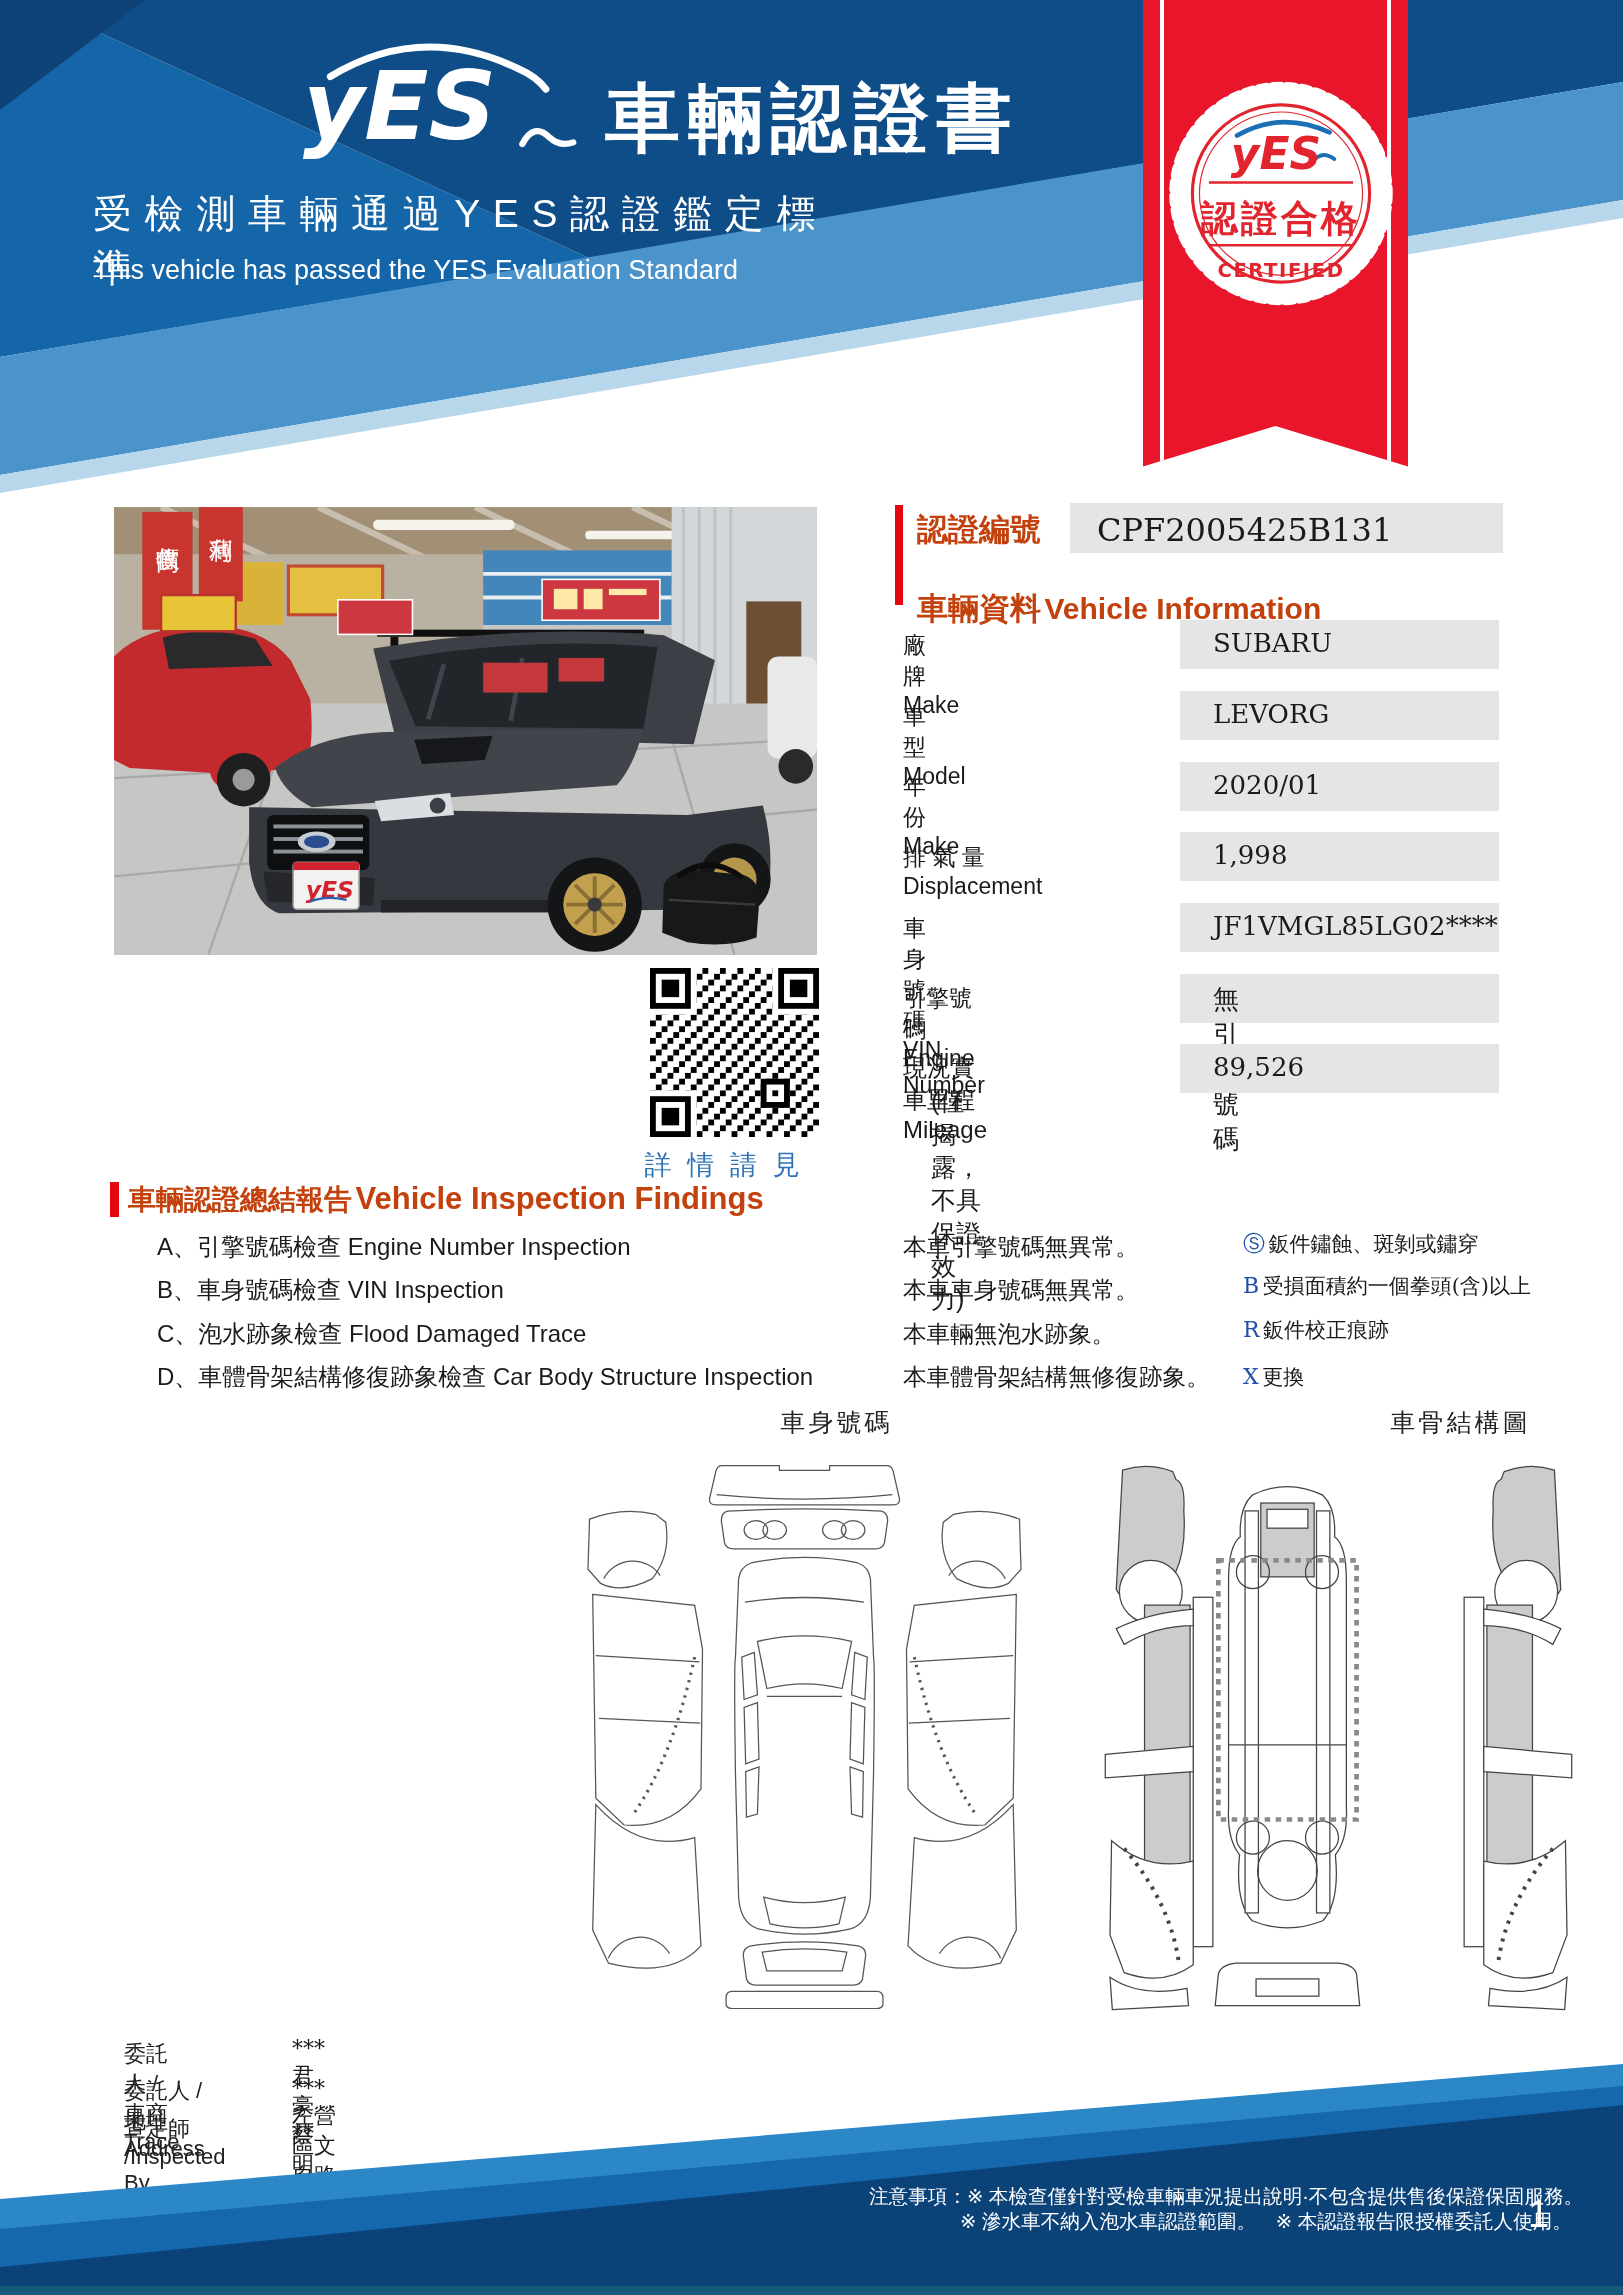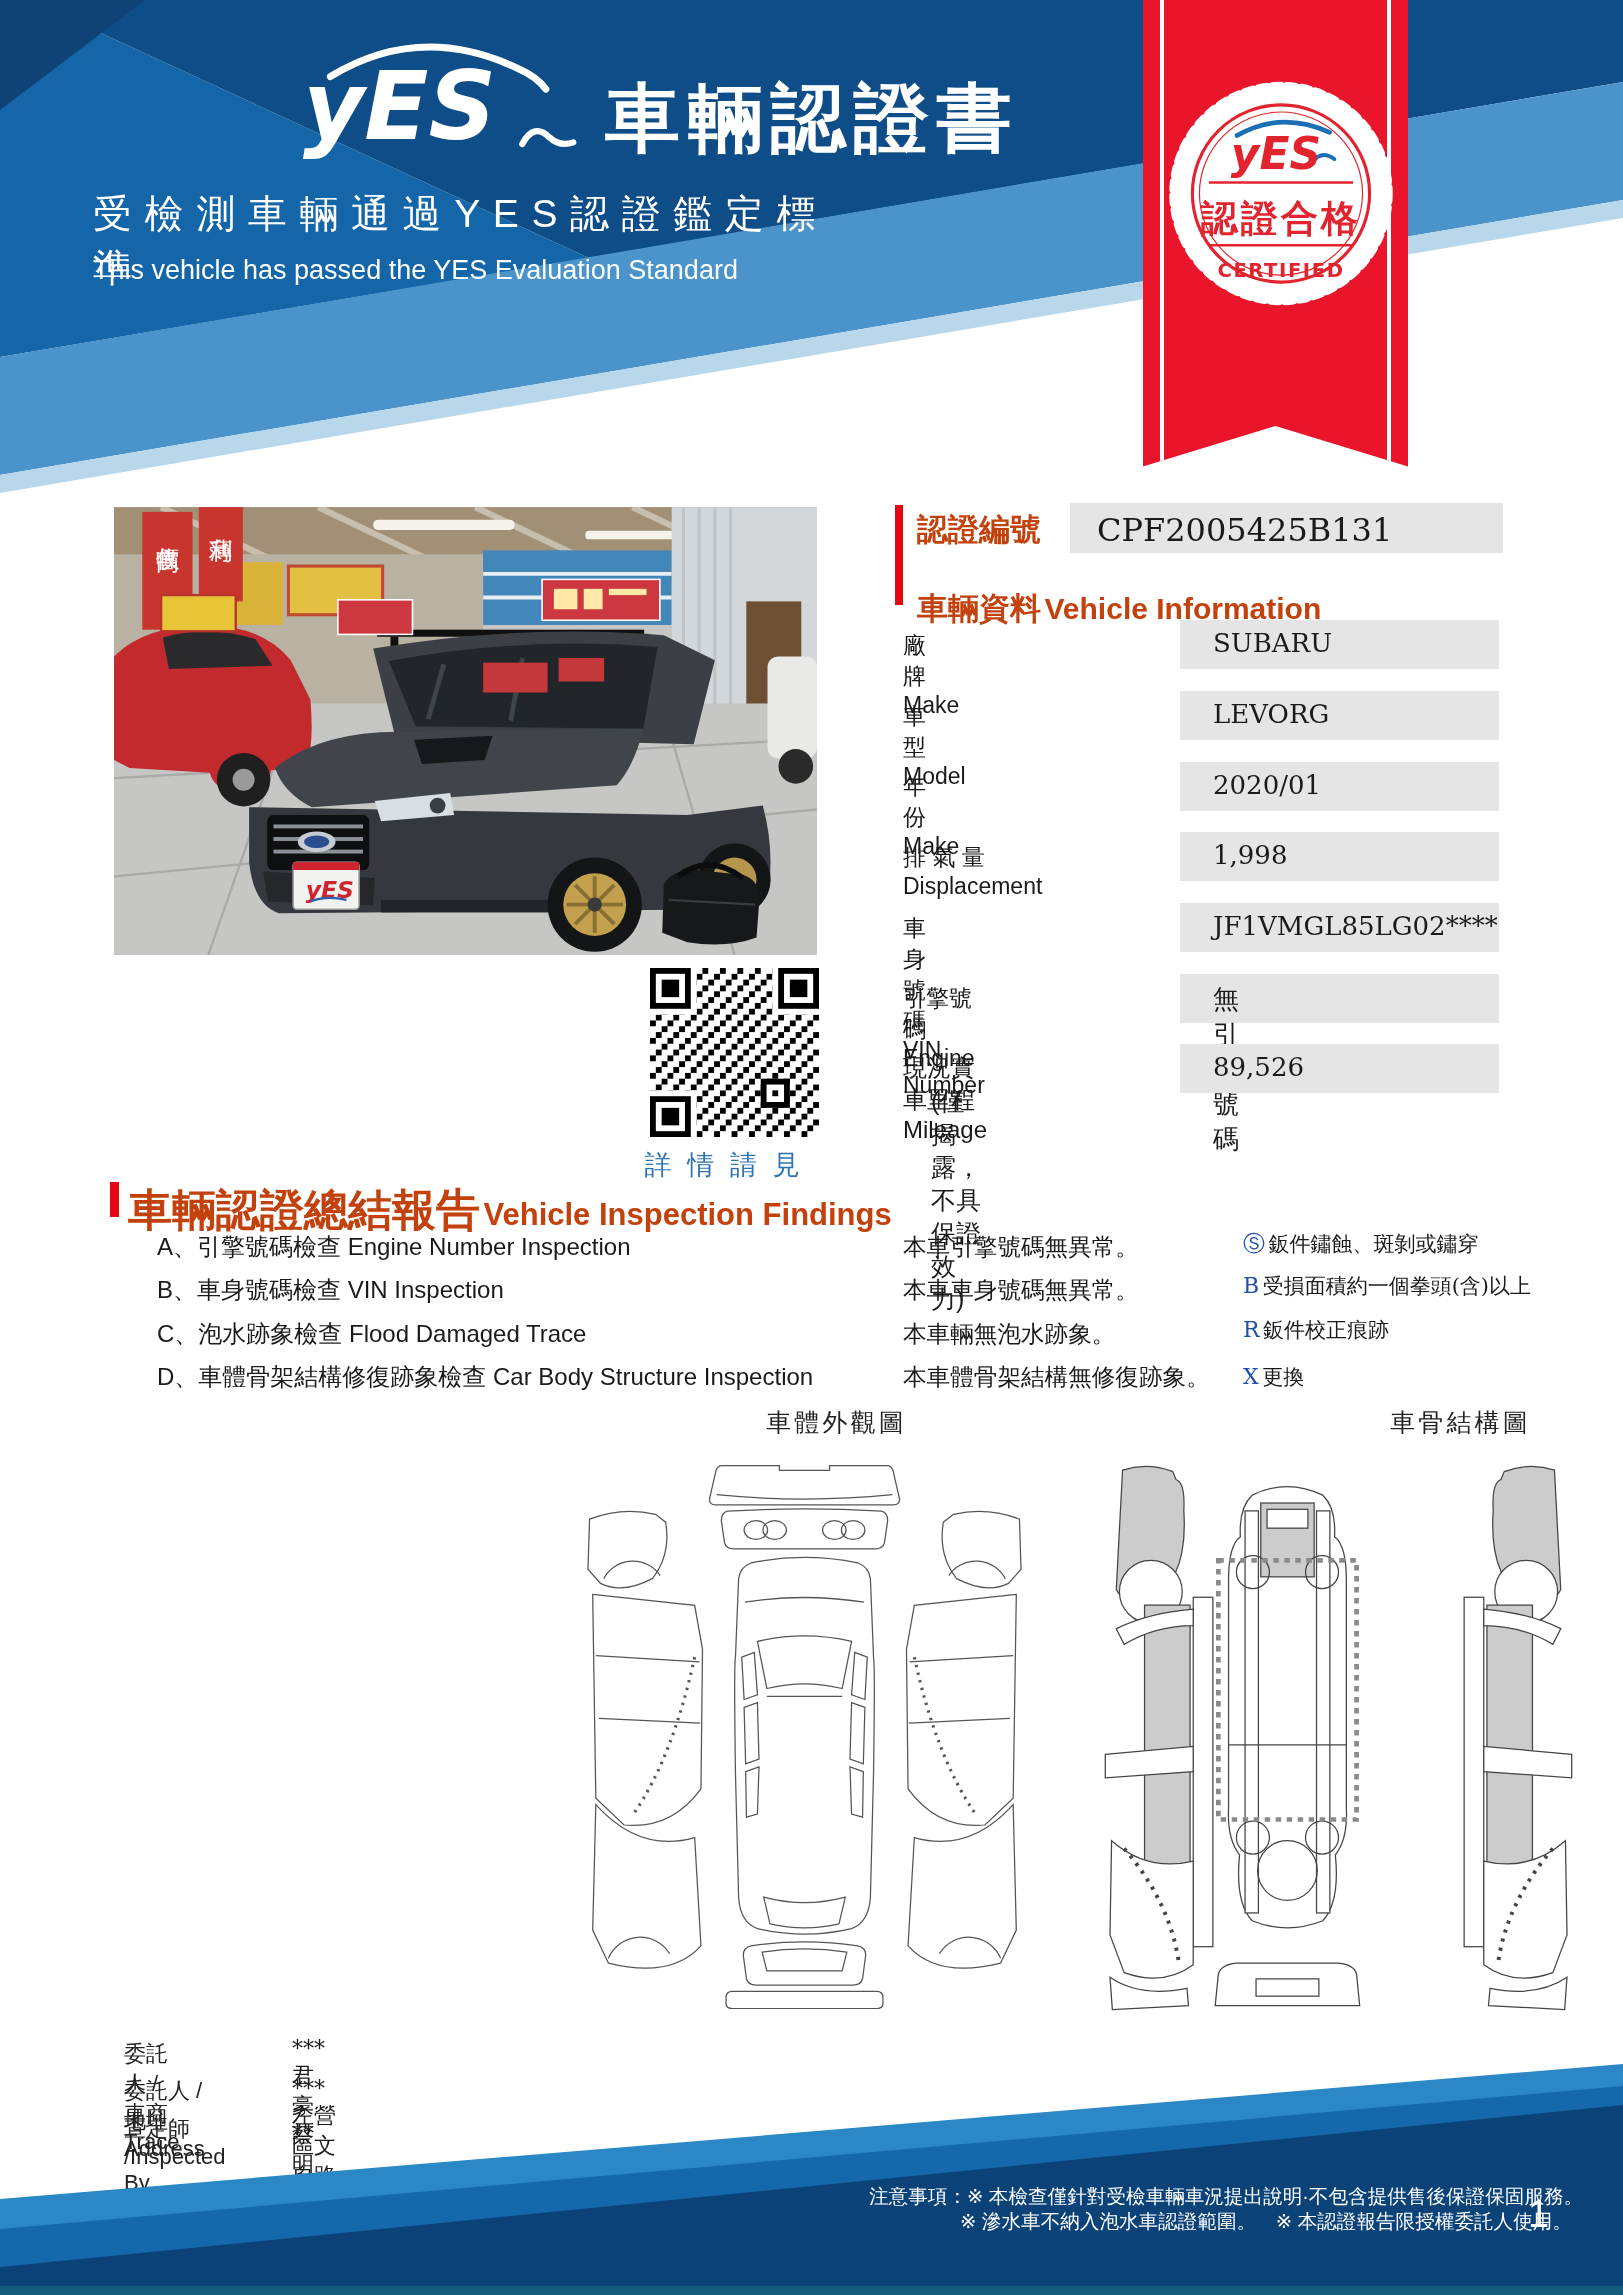--- a/index.html
+++ b/index.html
@@ -276,21 +276,21 @@
 </div>
 <div class="abs" style="left:0;top:0;">
   <div class="abs field-label" style="left:903px;top:1052px;font-size:24px;">現況實車里程Mileage</div>
   <div class="abs field-label" style="left:931px;top:1085px;font-size:25px;">(僅揭露，不具保證效力)</div>
   <div class="abs graybox" style="left:1180px;top:1044px;width:319px;height:49px;"></div>
   <div class="abs serif field-value" style="left:1213px;top:1052px;">89,526</div>
 </div>
 
 <div class="abs redbar" style="left:110px;top:1182px;width:8.6px;height:35px;"></div>
 <div class="abs" style="left:128px;top:1181px;">
-  <span class="sec-title" style="font-size:44px;">車輛認證總結報告</span>
+  <span class="sec-title" style="font-size:28px;">車輛認證總結報告</span>
   <span class="sec-title" style="font-size:31px;">Vehicle Inspection Findings</span>
 </div>
 
 <div class="abs find-item" style="left:157px;top:1231px;">A、引擎號碼檢查 Engine Number Inspection</div>
 <div class="abs find-item" style="left:157px;top:1274px;">B、車身號碼檢查 VIN Inspection</div>
 <div class="abs find-item" style="left:157px;top:1318px;">C、泡水跡象檢查 Flood Damaged Trace</div>
 <div class="abs find-item" style="left:157px;top:1361px;">D、車體骨架結構修復跡象檢查 Car Body Structure Inspection</div>
 
 <div class="abs serif result-text" style="left:903px;top:1231px;">本車引擎號碼無異常。</div>
 <div class="abs serif result-text" style="left:903px;top:1274px;">本車車身號碼無異常。</div>
@@ -307,21 +307,21 @@
 </div>
 <div class="abs" style="left:1243px;top:1316px;">
   <span class="serif legend-sym">R</span>
   <span class="serif legend-text">鈑件校正痕跡</span>
 </div>
 <div class="abs" style="left:1243px;top:1363px;">
   <span class="serif legend-sym">X</span>
   <span class="serif legend-text">更換</span>
 </div>
 
-<div class="abs serif diagram-title" style="left:711px;top:1406px;width:251px;text-align:center;letter-spacing:3.1px;">車體外觀圖</div>
+<div class="abs serif diagram-title" style="left:711px;top:1406px;width:251px;text-align:center;letter-spacing:3.1px;">車身號碼</div>
 <div class="abs serif diagram-title" style="left:1335px;top:1406px;width:251px;text-align:center;letter-spacing:3.1px;">車骨結構圖</div>
 
 <svg class="abs" style="left:577px;top:1459px;" width="455" height="550" viewBox="0 0 580 700" fill="none" stroke="#555" stroke-width="1.6">
 
   <path d="M185,8 L258,8 L258,14 L322,14 L322,8 L395,8 Q401,8 403,15 L411,50 Q412,58 403,58 L177,58 Q168,58 169,50 L177,15 Q179,8 185,8 Z"></path>
   <path d="M178,45 Q290,56 402,45"></path>
 
   <path d="M192,66 Q290,60 388,66 Q396,68 396,78 L392,106 Q390,114 380,114 L200,114 Q190,114 188,106 L184,78 Q184,68 192,66 Z"></path>
   <ellipse cx="228" cy="90" rx="15" ry="12"></ellipse>
     <ellipse cx="252" cy="90" rx="15" ry="12"></ellipse>

